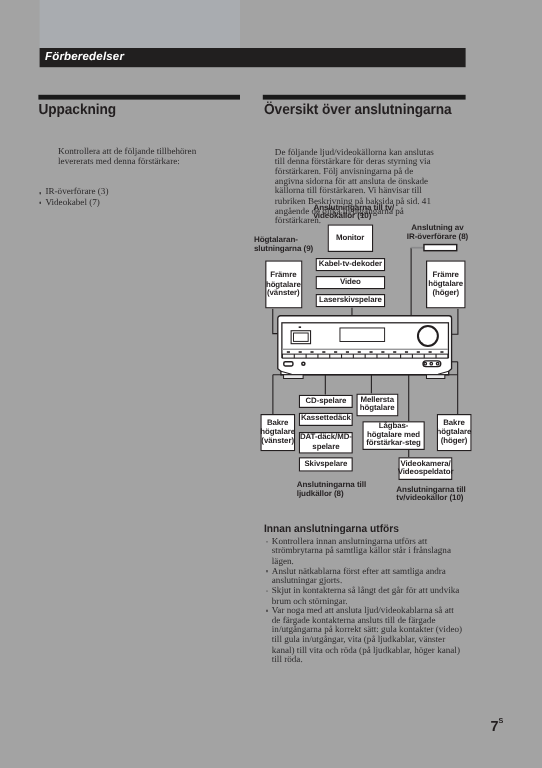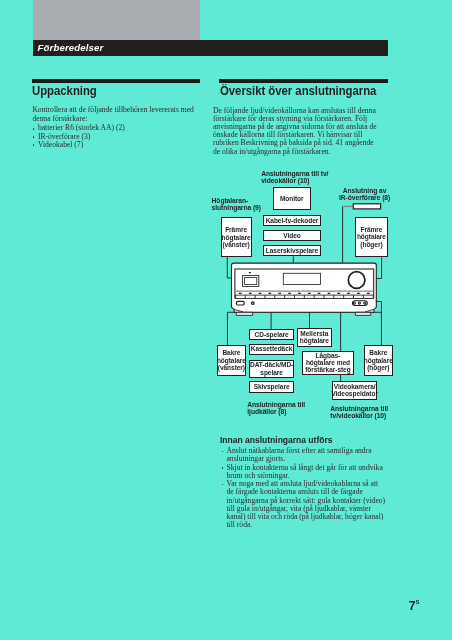--- a/index.html
+++ b/index.html
@@ -1,19 +1,19 @@
 <!DOCTYPE html>
 <html><head>
 <meta charset="utf-8">
 <title>page</title>
 <style>
   html,body{margin:0;padding:0;}
   body{width:452px;height:640px;background:#fff;overflow:hidden;
        font-family:"Liberation Serif",serif;-webkit-font-smoothing:antialiased;}
-  .page{position:absolute;left:0;top:0;width:452px;height:640px;background:#5eead4;}
+  .page{position:absolute;left:0;top:0;width:452px;height:640px;background:#a3a3a3;}
 
   
   .grey-block{position:absolute;left:32.6px;top:0px;width:167px;height:40px;background:#a9acb0;}
   .chapter-bar{position:absolute;left:32.6px;top:40px;width:355px;height:15.6px;background:#211f1f;}
   .chapter-bar span{position:absolute;left:4.9px;top:1.7px;color:#fff;
       font-family:"Liberation Sans",sans-serif;font-weight:bold;font-style:italic;
       font-size:9.6px;letter-spacing:0.15px;}
 
   
   .rule{position:absolute;height:4px;background:#1a1a1a;}
@@ -23,21 +23,21 @@
   
   .h1{position:absolute;font-family:"Liberation Sans",sans-serif;font-weight:bold;
       font-size:12.2px;color:#231f20;white-space:nowrap;letter-spacing:-0.05px;
       transform:scaleX(0.935);transform-origin:0 0;}
   .h1-l{left:32.3px;top:83.6px;}
   .h1-r{left:220.1px;top:83.6px;}
 
   
   .body{position:absolute;font-family:"Liberation Serif",serif;font-size:7.6px;
         color:#2c2a2b;line-height:8.2px;}
-  .body p{margin:0;}
+  .body p{margin:16px;}
   .bl{left:32.4px;top:106.4px;width:170px;}
   .br{left:213px;top:106.6px;width:166.5px;}
   ul.bul{margin:0;padding:1.7px 0 0 0;list-style:none;}
   ul.bul li{position:relative;padding-left:5.5px;margin:0;}
   ul.bul li::before{content:"";position:absolute;left:0.5px;top:3.6px;width:1.6px;height:1.6px;border-radius:50%;background:#2c2a2b;}
 
   .h2{position:absolute;font-family:"Liberation Sans",sans-serif;font-weight:bold;
       font-size:9.0px;color:#231f20;white-space:nowrap;
       transform:scaleX(0.945);transform-origin:0 0;}
 
@@ -72,34 +72,34 @@
 
   <div class="rule rule-l"></div>
   <div class="rule rule-r"></div>
 
   <div class="h1 h1-l">Uppackning</div>
   <div class="h1 h1-r">Översikt över anslutningarna</div>
 
   <div class="body bl">
     <p>Kontrollera att de följande tillbehören levererats med denna förstärkare:</p>
     <ul class="bul">
-      <li>batterier R6 (storlek AA) (2)</li>
       <li>IR-överförare (3)</li>
       <li>Videokabel (7)</li>
     </ul>
   </div>
 
   <div class="body br">
     <p>De följande ljud/videokällorna kan anslutas till denna förstärkare för deras styrning via förstärkaren. Följ anvisningarna på de angivna sidorna för att ansluta de önskade källorna till förstärkaren. Vi hänvisar till rubriken Beskrivning på baksida på sid. 41 angående de olika in/utgångarna på förstärkaren.</p>
   </div>
 
   <div class="h2" style="left:220.2px;top:434.6px">Innan anslutningarna utförs</div>
 
   <div class="body" style="left:221.0px;top:445.6px;width:164.6px">
     <ul class="bul">
+      <li>Kontrollera innan anslutningarna utförs att strömbrytarna på samtliga källor står i frånslagna lägen.</li>
       <li>Anslut nätkablarna först efter att samtliga andra anslutningar gjorts.</li>
       <li>Skjut in kontakterna så långt det går för att undvika brum och störningar.</li>
       <li>Var noga med att ansluta ljud/videokablarna så att de färgade kontakterna ansluts till de färgade in/utgångarna på korrekt sätt: gula kontakter (video) till gula in/utgångar, vita (på ljudkablar, vänster kanal) till vita och röda (på ljudkablar, höger kanal) till röda.</li>
     </ul>
   </div>
 
   <div class="pageno" style="left:408.8px;top:596px">
     <span class="n">7</span><span class="s">S</span>
   </div>
 

